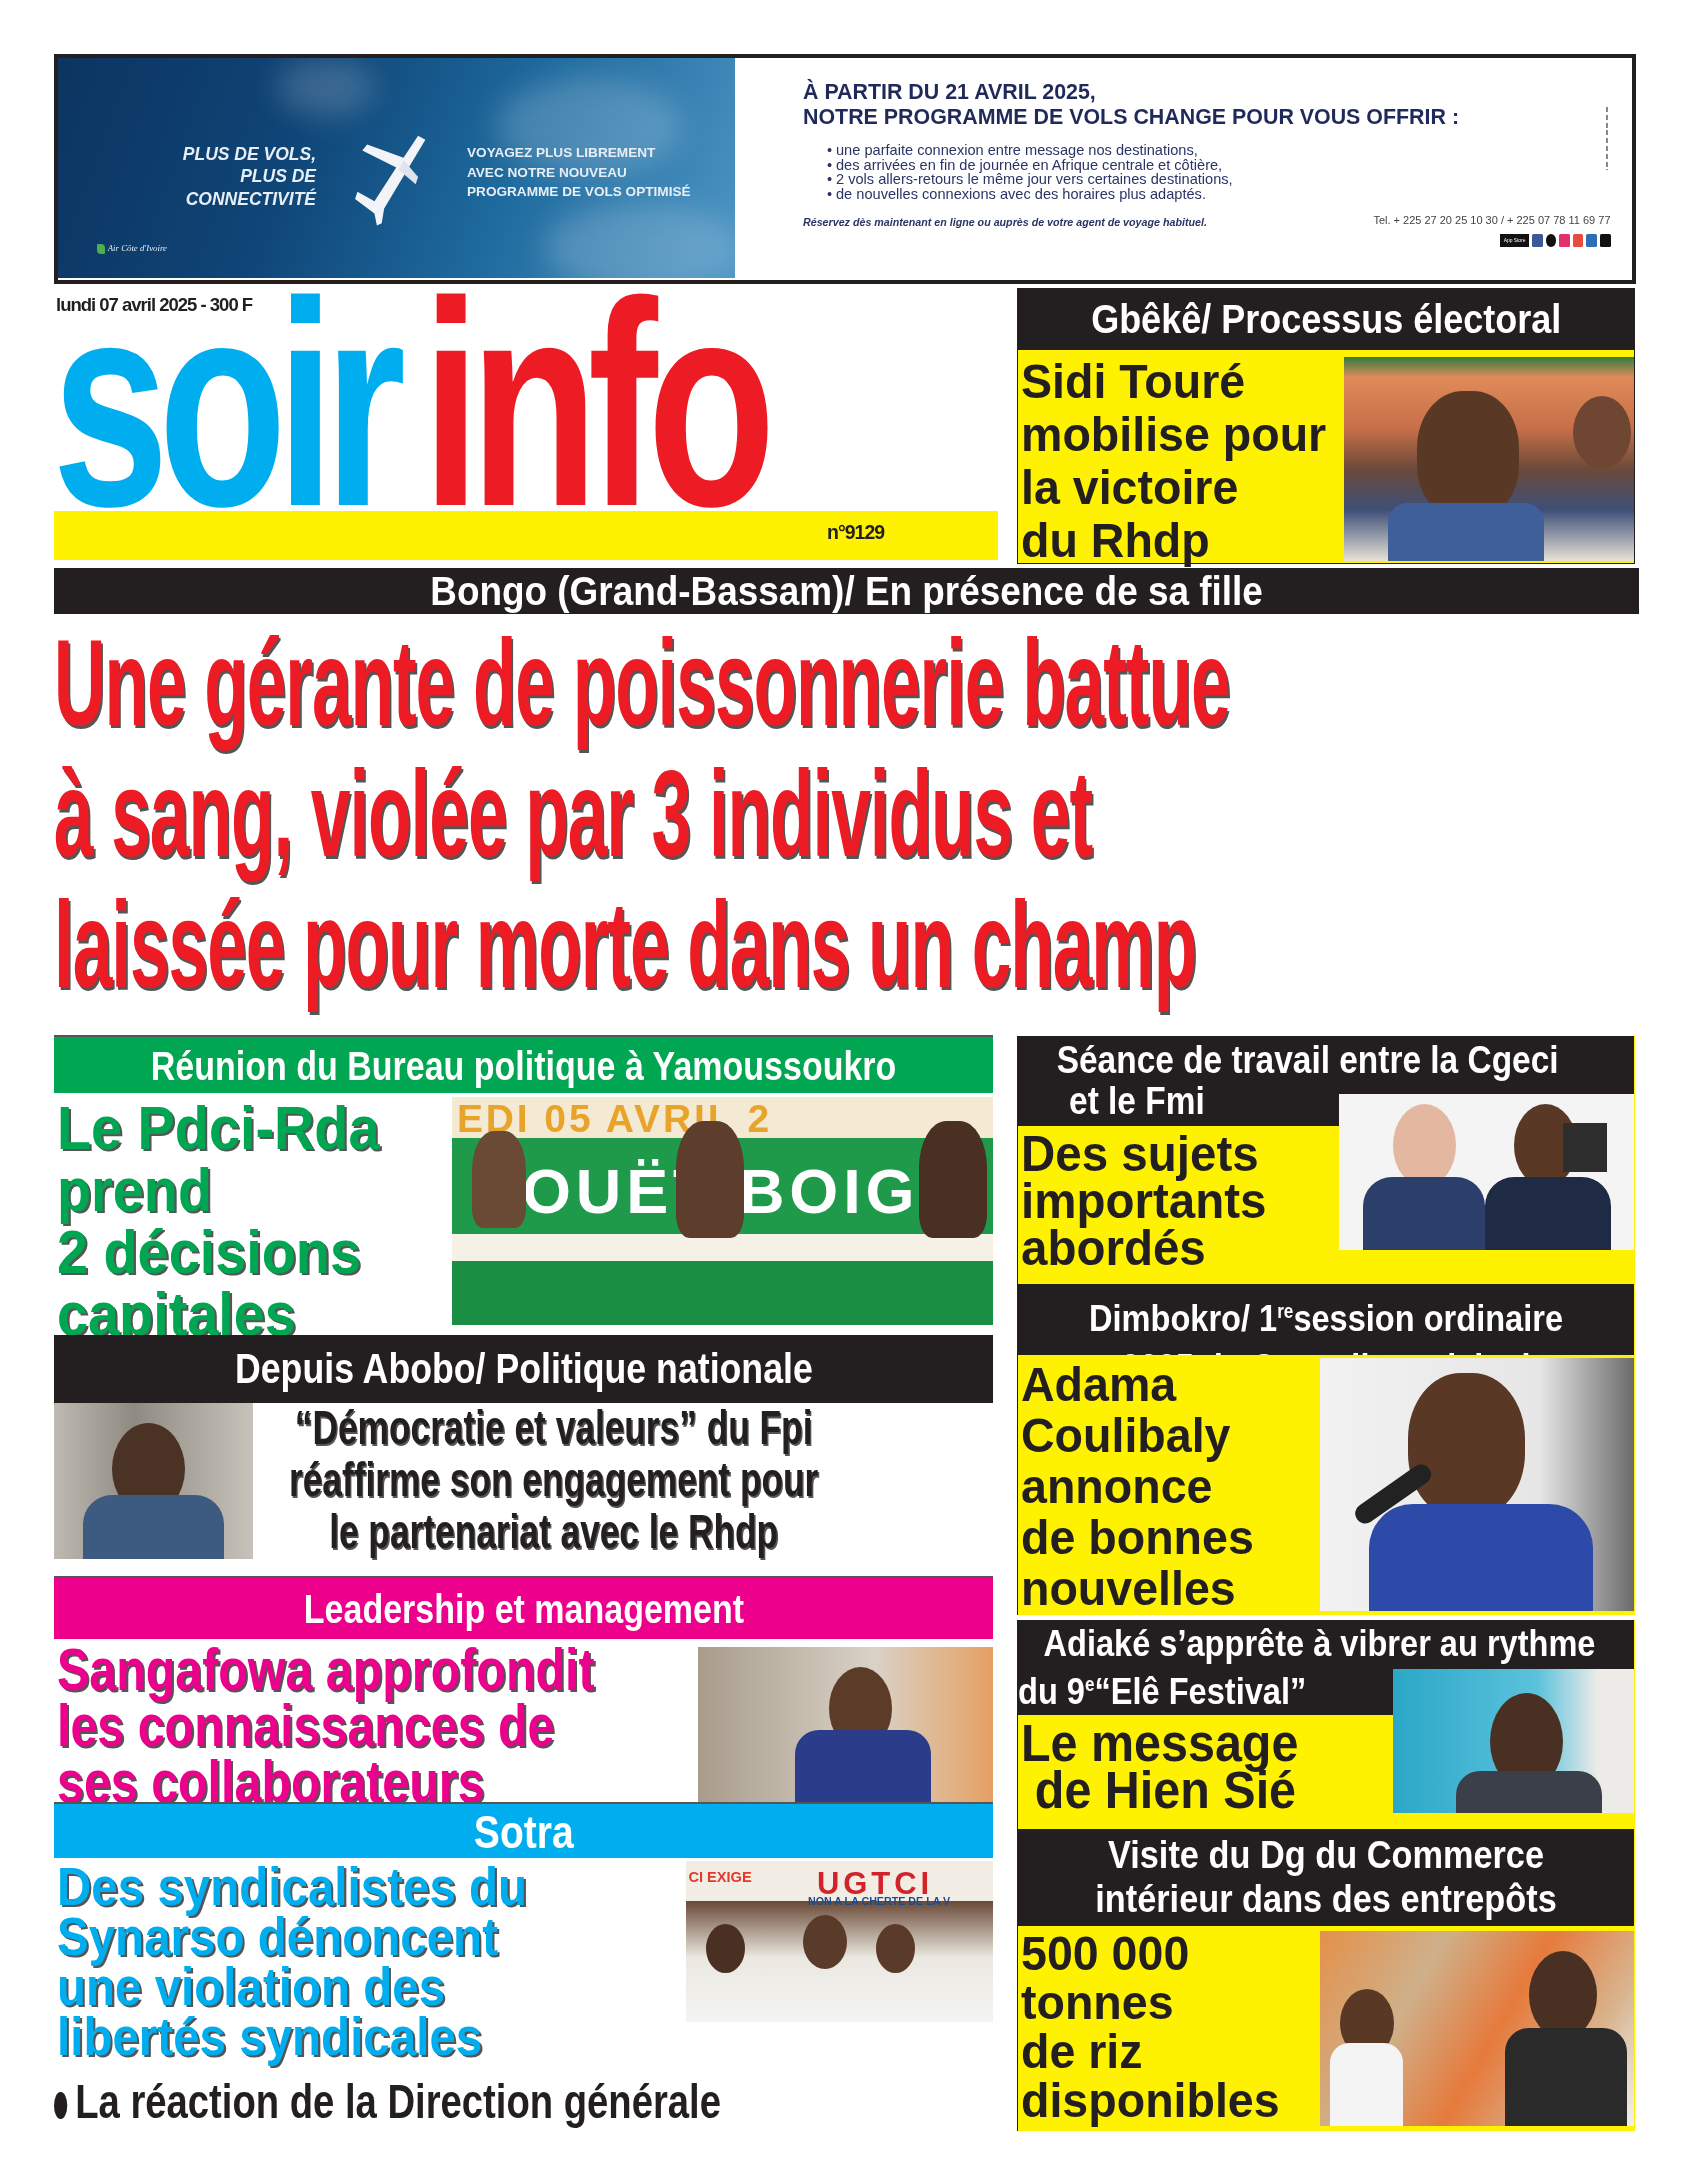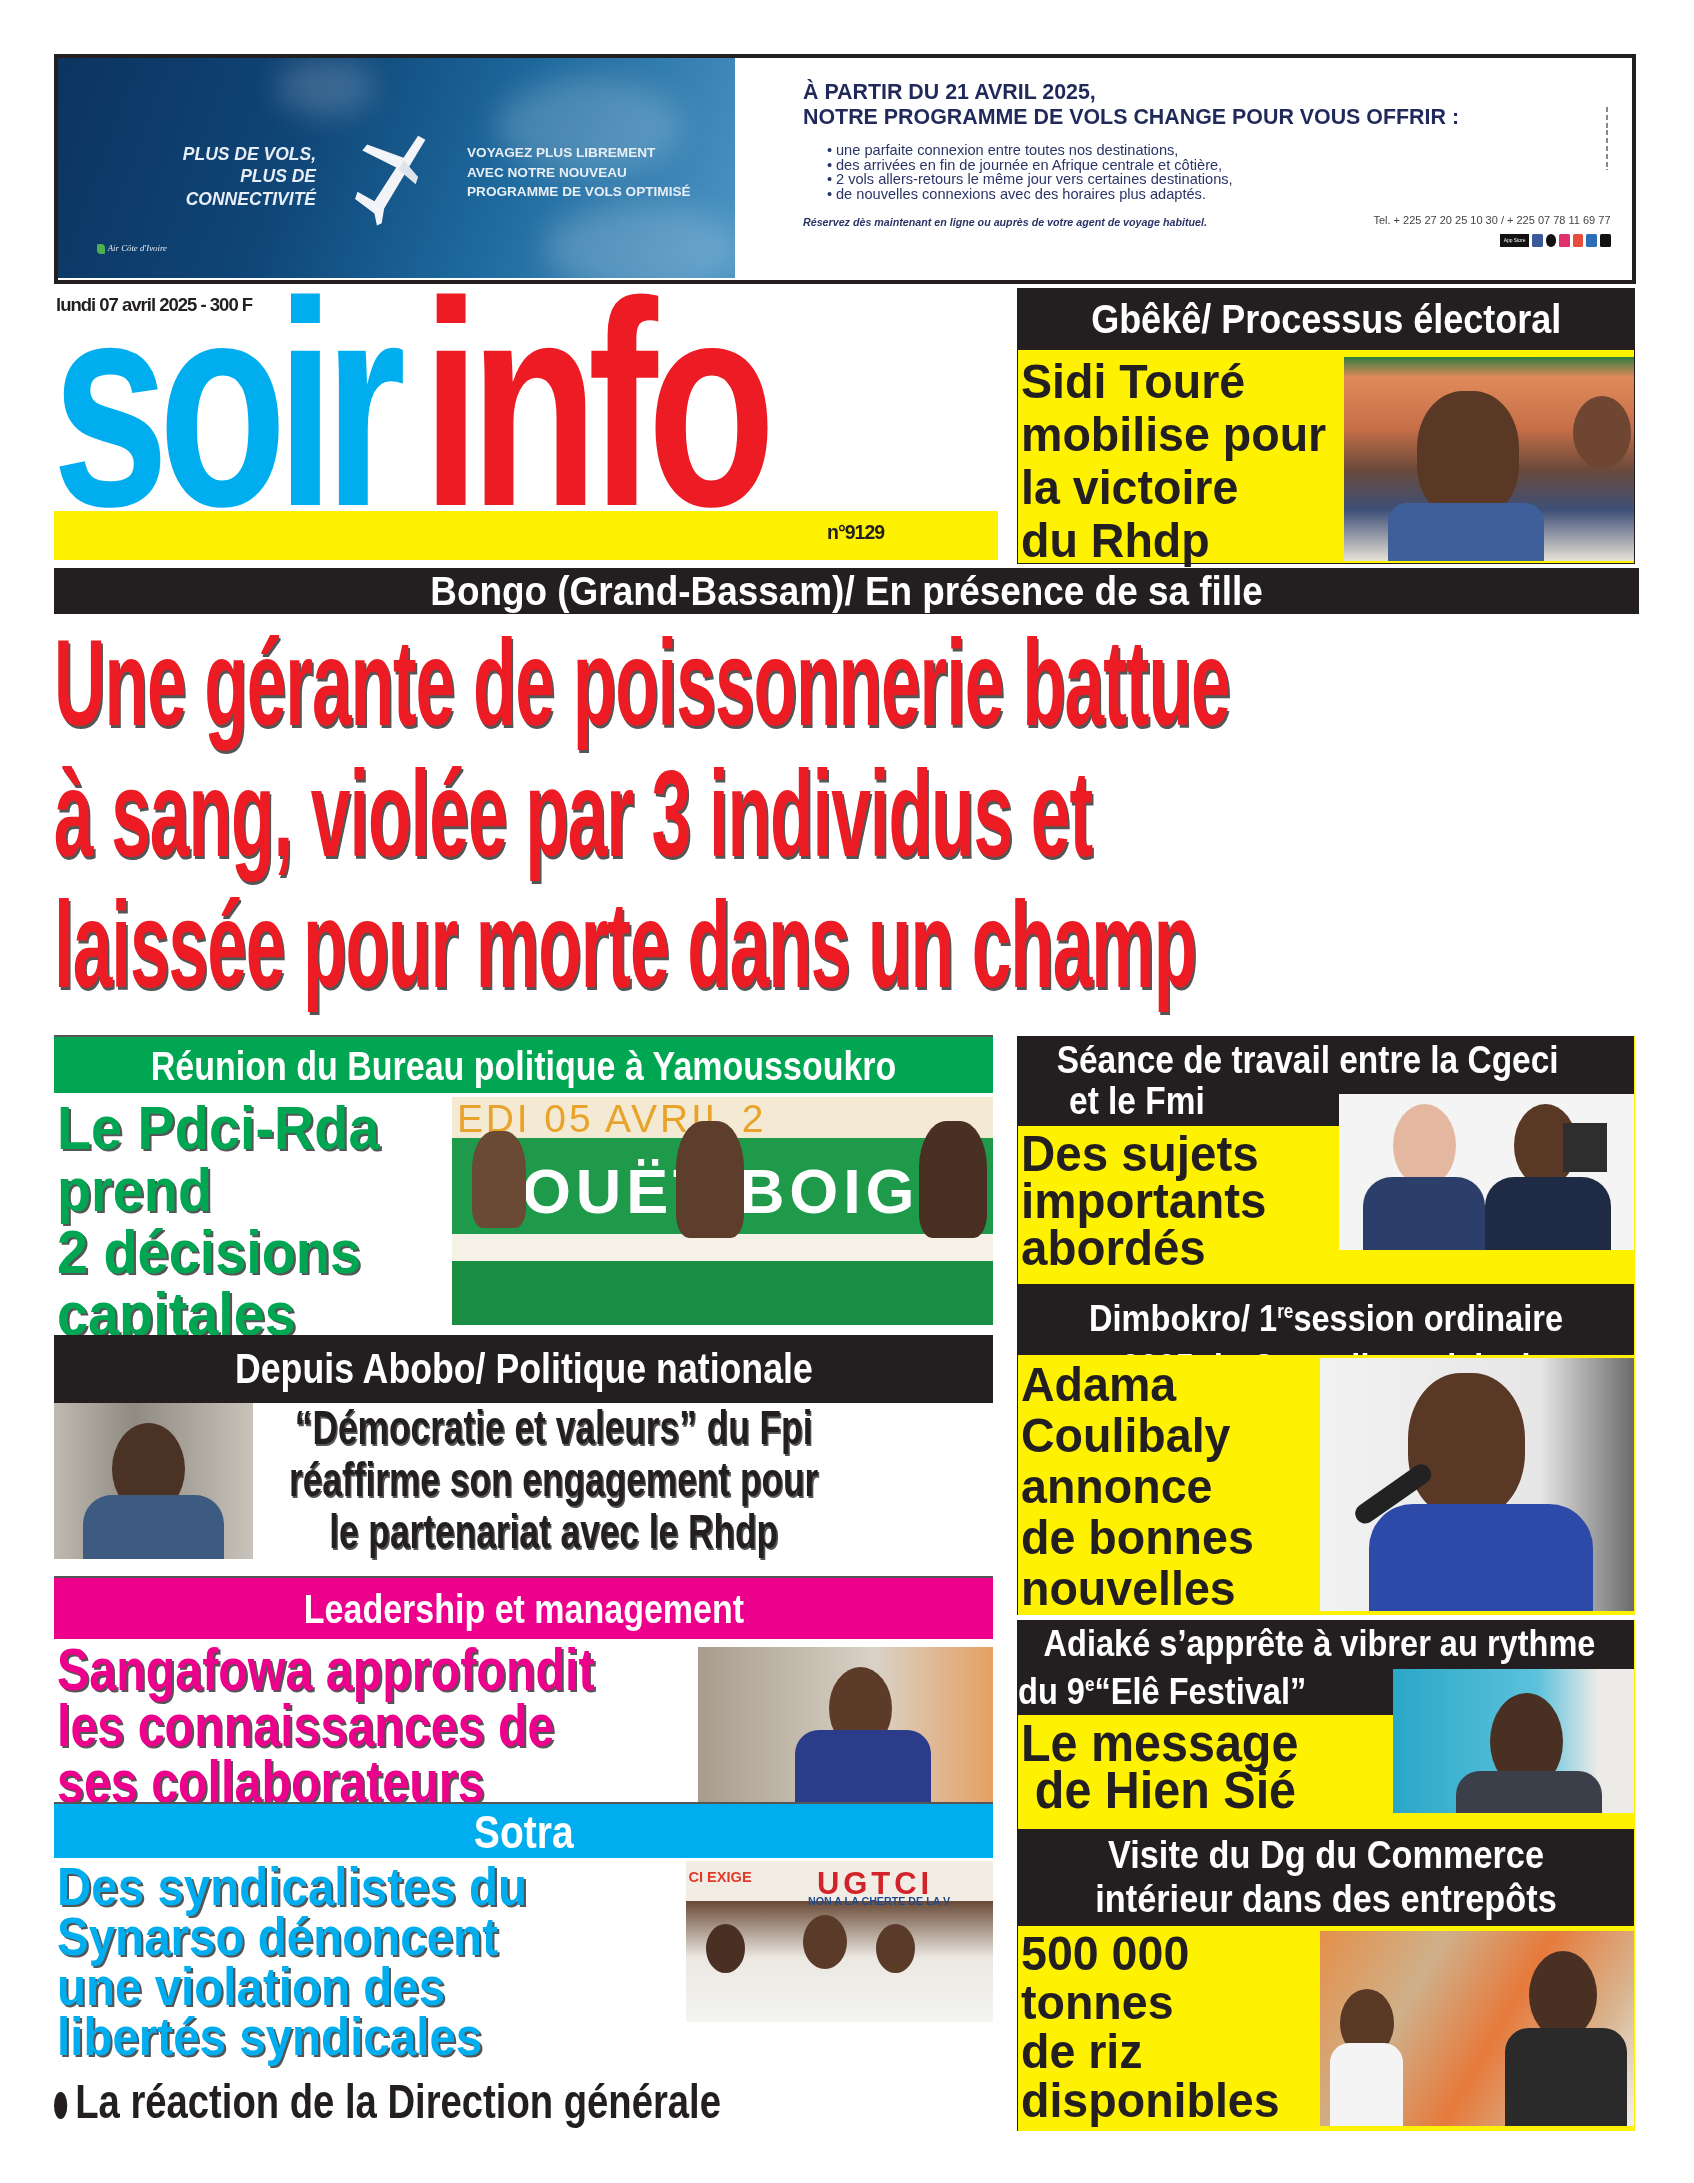--- a/index.html
+++ b/index.html
@@ -100,21 +100,21 @@
     <div class="abs ad-logo">
       <span class="ad-logo-mark"></span><span>Air Côte d'Ivoire</span>
     </div>
   </div>
   <div class="abs ad-right">
     <div class="abs ad-head">
       <div>À PARTIR DU 21 AVRIL 2025,</div>
       <div>NOTRE PROGRAMME DE VOLS CHANGE POUR VOUS OFFRIR :</div>
     </div>
     <ul class="abs ad-bullets">
-      <li>une parfaite connexion entre toutes nos destinations,</li>
+      <li>une parfaite connexion entre message nos destinations,</li>
       <li>des arrivées en fin de journée en Afrique centrale et côtière,</li>
       <li>2 vols allers-retours le même jour vers certaines destinations,</li>
       <li>de nouvelles connexions avec des horaires plus adaptés.</li>
     </ul>
     <div class="abs ad-cta">Réservez dès maintenant en ligne ou auprès de votre agent de voyage habituel.</div>
     <div class="abs ad-vert"></div>
     <div class="abs ad-tel">Tel. + 225 27 20 25 10 30 / + 225 07 78 11 69 77</div>
     <div class="abs ad-web">
       <span class="ad-app">App Store</span>
       <span class="soc" style="background:#3b5998"></span>
@@ -164,21 +164,21 @@
 <div class="abs sec-band green-band">
   <span style="display:inline-block;transform:scaleX(0.85)">Réunion du Bureau politique à Yamoussoukro</span>
 </div>
 <div class="abs pdci-head">
   <div>Le Pdci-Rda</div>
   <div>prend</div>
   <div>2 décisions</div>
   <div>capitales</div>
 </div>
 <div class="abs photo pdci-photo" style="background:linear-gradient(180deg,#f4e9d3 0%,#f4e9d3 18%,#1e9a4a 18%,#1e9a4a 60%,#f6f1e6 60%,#f6f1e6 72%,#1a8f44 72%);">
-  <div style="position:absolute;left:4.9px;top:0;color:#e8a32a;font-size:39px;font-weight:normal;letter-spacing:2.9px;white-space:nowrap;">EDI 05 AVRIL 2</div>
+  <div style="position:absolute;left:4.9px;top:0;color:#e8a32a;font-size:39px;font-weight:bold;letter-spacing:2.9px;white-space:nowrap;">EDI 05 AVRIL 2</div>
   <div style="position:absolute;left:19.5px;top:58px;color:#fff;font-size:63px;font-weight:bold;letter-spacing:4.9px;white-space:nowrap;">HOUËT-BOIG</div>
   <div style="position:absolute;left:19.5px;top:34px;width:54px;height:97px;border-radius:40% 40% 20% 20%;background:#6b4a35;"></div>
   <div style="position:absolute;left:224px;top:24px;width:68px;height:117px;border-radius:40% 40% 20% 20%;background:#5d3d2b;"></div>
   <div style="position:absolute;left:467px;top:24px;width:68px;height:117px;border-radius:40% 40% 20% 20%;background:#4a3022;"></div>
 </div>
 
 <div class="abs kicker abobo-band">
   <span style="transform:scaleX(0.85)">Depuis Abobo/ Politique nationale</span>
 </div>
 <div class="abs photo abobo-photo" style="background:linear-gradient(90deg,#bfbab1,#8f8a82 40%,#c7c2ba);">

